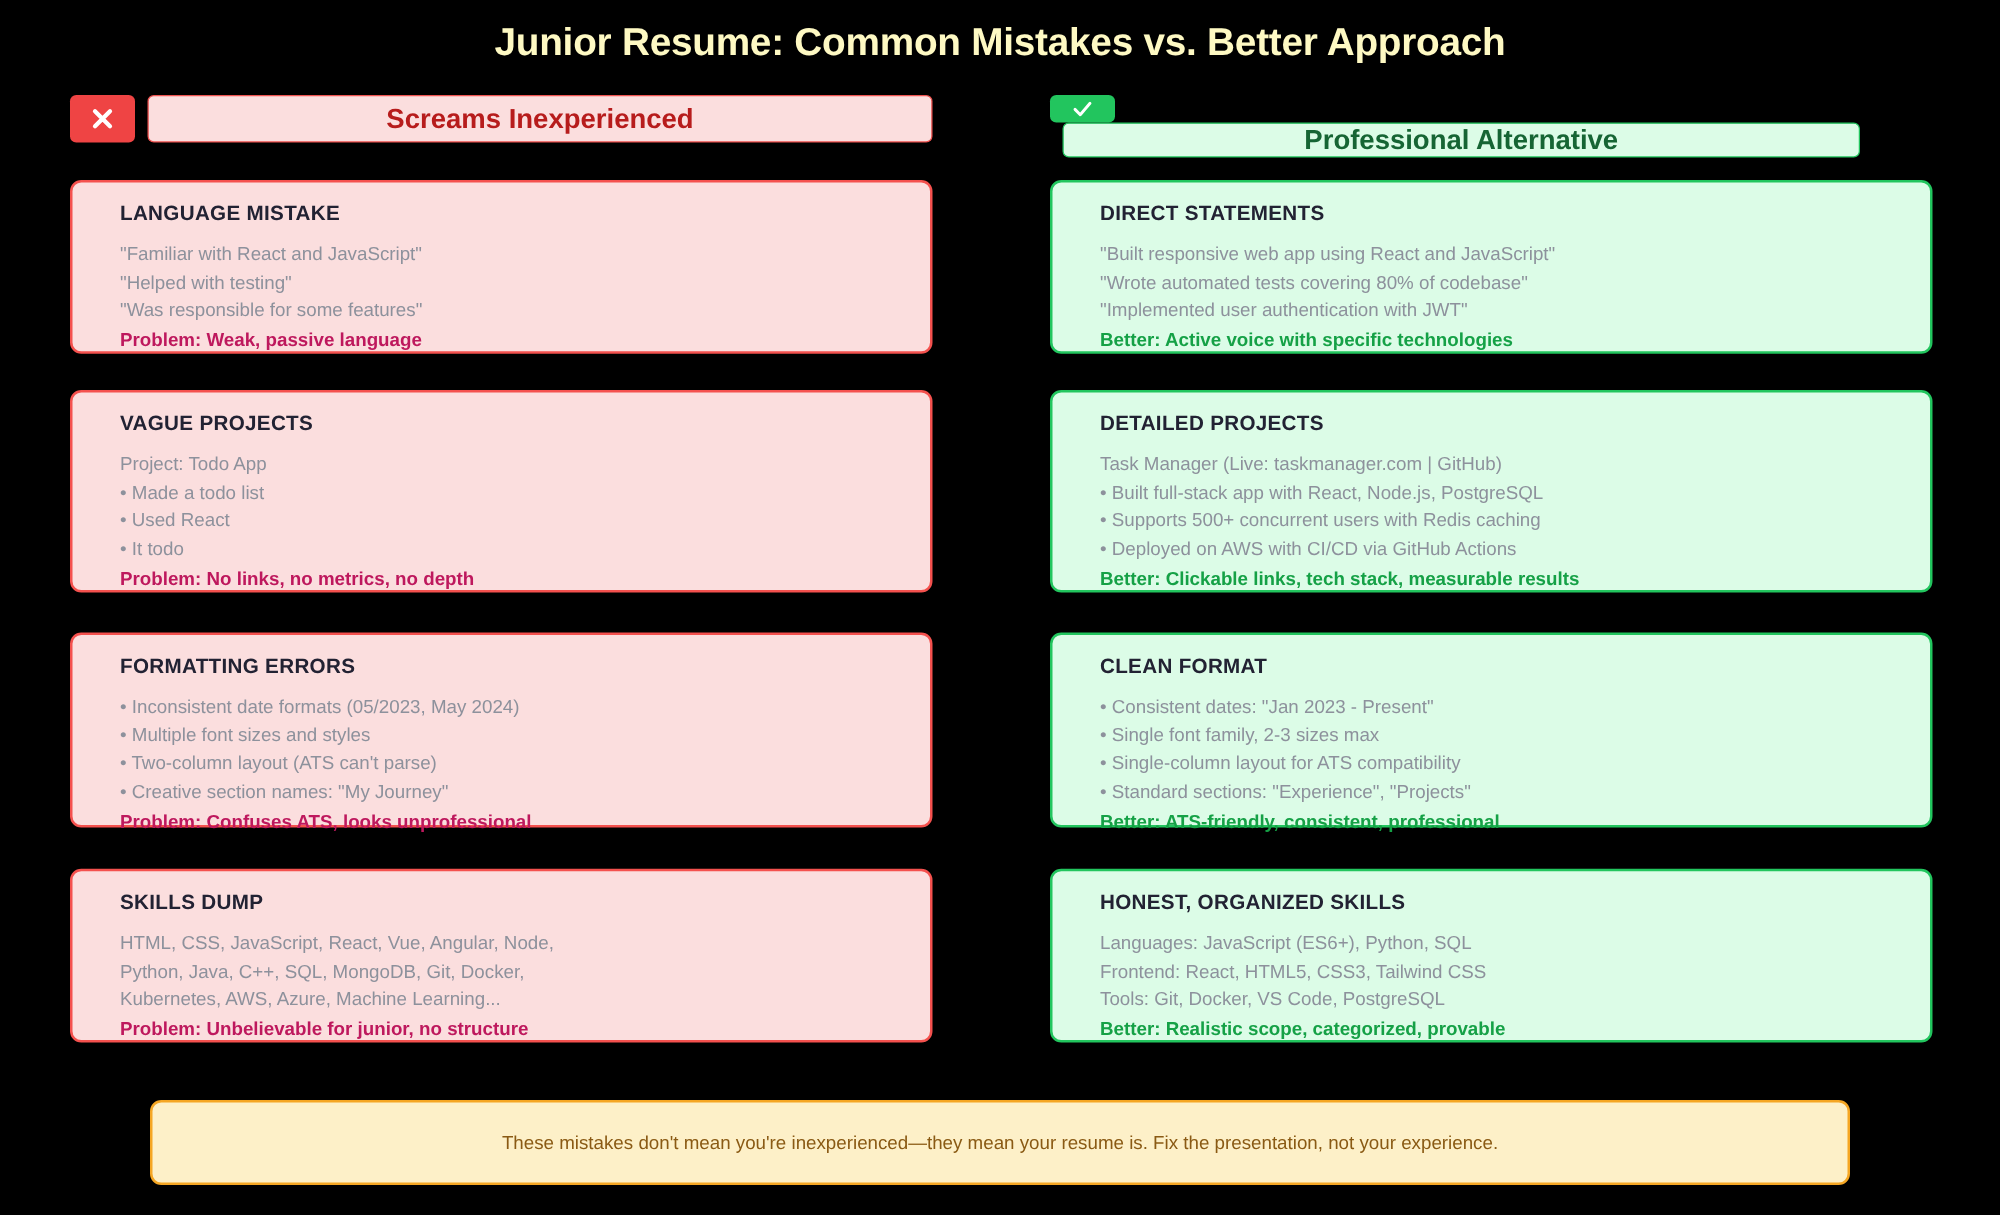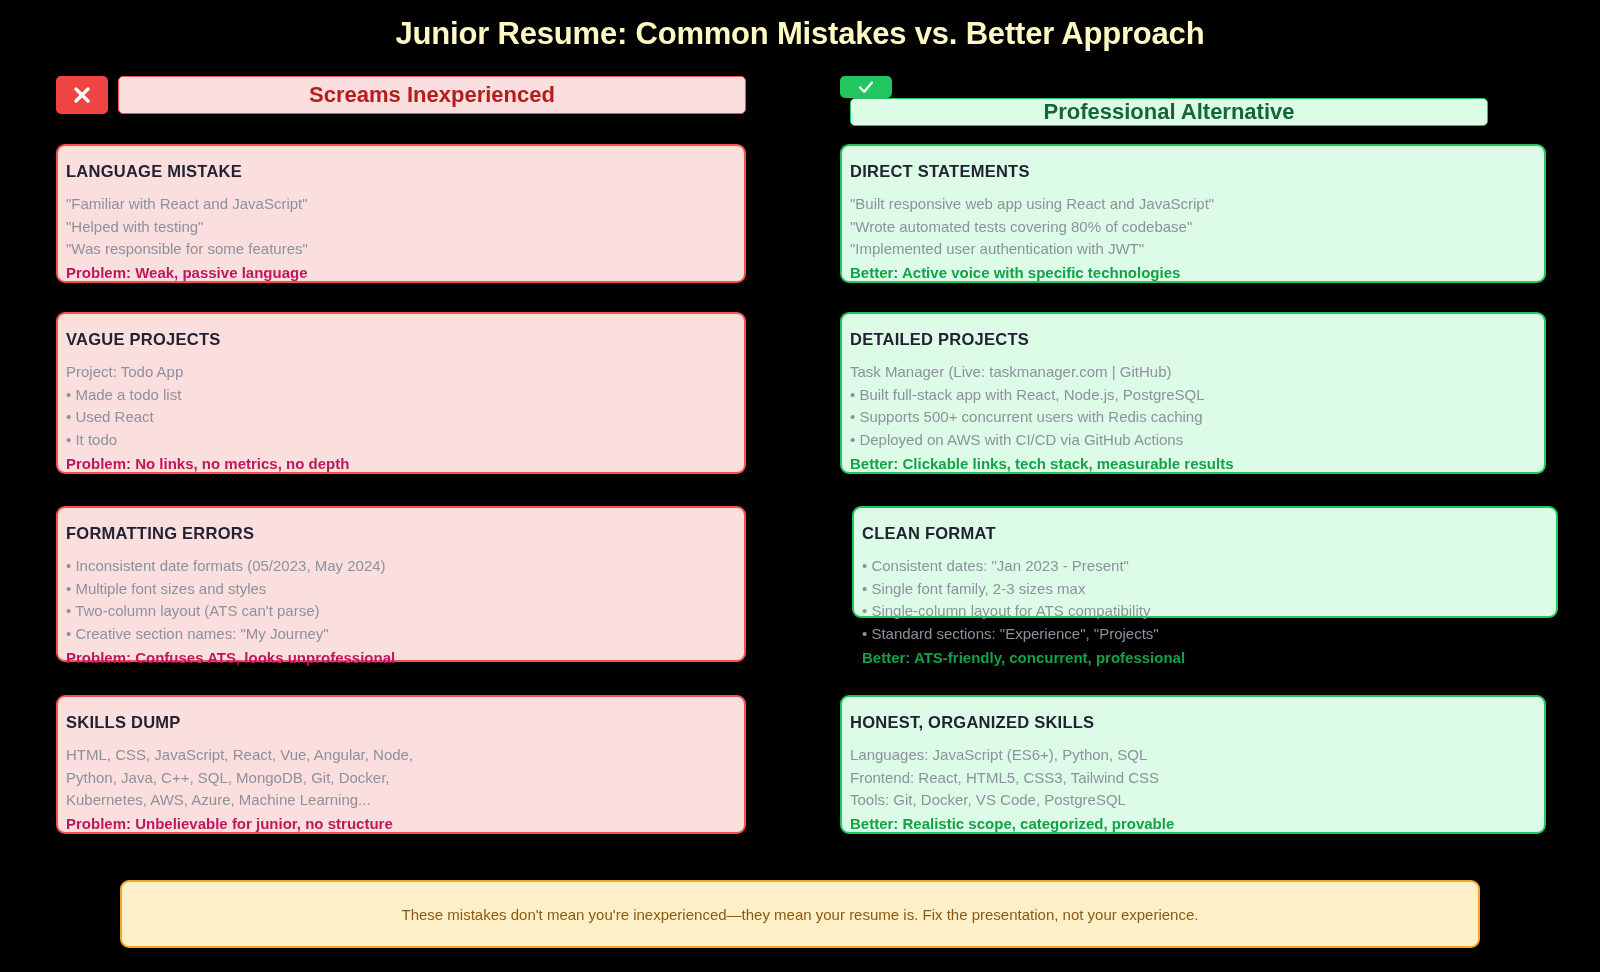--- a/index.html
+++ b/index.html
@@ -67,21 +67,21 @@
     font-weight: bold;
     white-space: nowrap;
   }
   .hdr-bar.bad  { background: #fbdede; border: 1.5px solid #ef5350; color: #b71c1c; }
   .hdr-bar.good { background: #dcfce7; border: 1.5px solid #22c55e; color: #166534; }
 
   
   .card {
     position: absolute;
     border-radius: 9px;
-    padding: 16px 22px 14px 8px;
+    padding: 16px 22px 14px 38px;
   }
   .card.bad  { background: #fbdede; border: 2px solid #f4514e; }
   .card.good { background: #dcfce7; border: 2px solid #22c55e; }
 
   .card.left  { left: 56px;  width: 690px; }
   .card.right { left: 840px; width: 706px; }
 
   .card-title {
     font-size: 16.5px;
     font-weight: bold;
@@ -190,27 +190,27 @@
 
   <div class="card bad left" style="top:506px;height:156px;">
     <div class="card-title">FORMATTING ERRORS</div>
     <div class="card-line">• Inconsistent date formats (05/2023, May 2024)</div>
     <div class="card-line">• Multiple font sizes and styles</div>
     <div class="card-line">• Two-column layout (ATS can't parse)</div>
     <div class="card-line">• Creative section names: "My Journey"</div>
     <div class="card-verdict">Problem: Confuses ATS, looks unprofessional</div>
   </div>
 
-  <div class="card good right" style="top:506px;height:112px;margin-left:12px;">
+  <div class="card good right" style="top:506px;height:156px;">
     <div class="card-title">CLEAN FORMAT</div>
     <div class="card-line">• Consistent dates: "Jan 2023 - Present"</div>
     <div class="card-line">• Single font family, 2-3 sizes max</div>
     <div class="card-line">• Single-column layout for ATS compatibility</div>
     <div class="card-line">• Standard sections: "Experience", "Projects"</div>
-    <div class="card-verdict">Better: ATS-friendly, concurrent, professional</div>
+    <div class="card-verdict">Better: ATS-friendly, consistent, professional</div>
   </div>
 
   <div class="card bad left" style="top:695px;height:139px;">
     <div class="card-title">SKILLS DUMP</div>
     <div class="card-line">HTML, CSS, JavaScript, React, Vue, Angular, Node,</div>
     <div class="card-line">Python, Java, C++, SQL, MongoDB, Git, Docker,</div>
     <div class="card-line">Kubernetes, AWS, Azure, Machine Learning...</div>
     <div class="card-verdict">Problem: Unbelievable for junior, no structure</div>
   </div>
 

